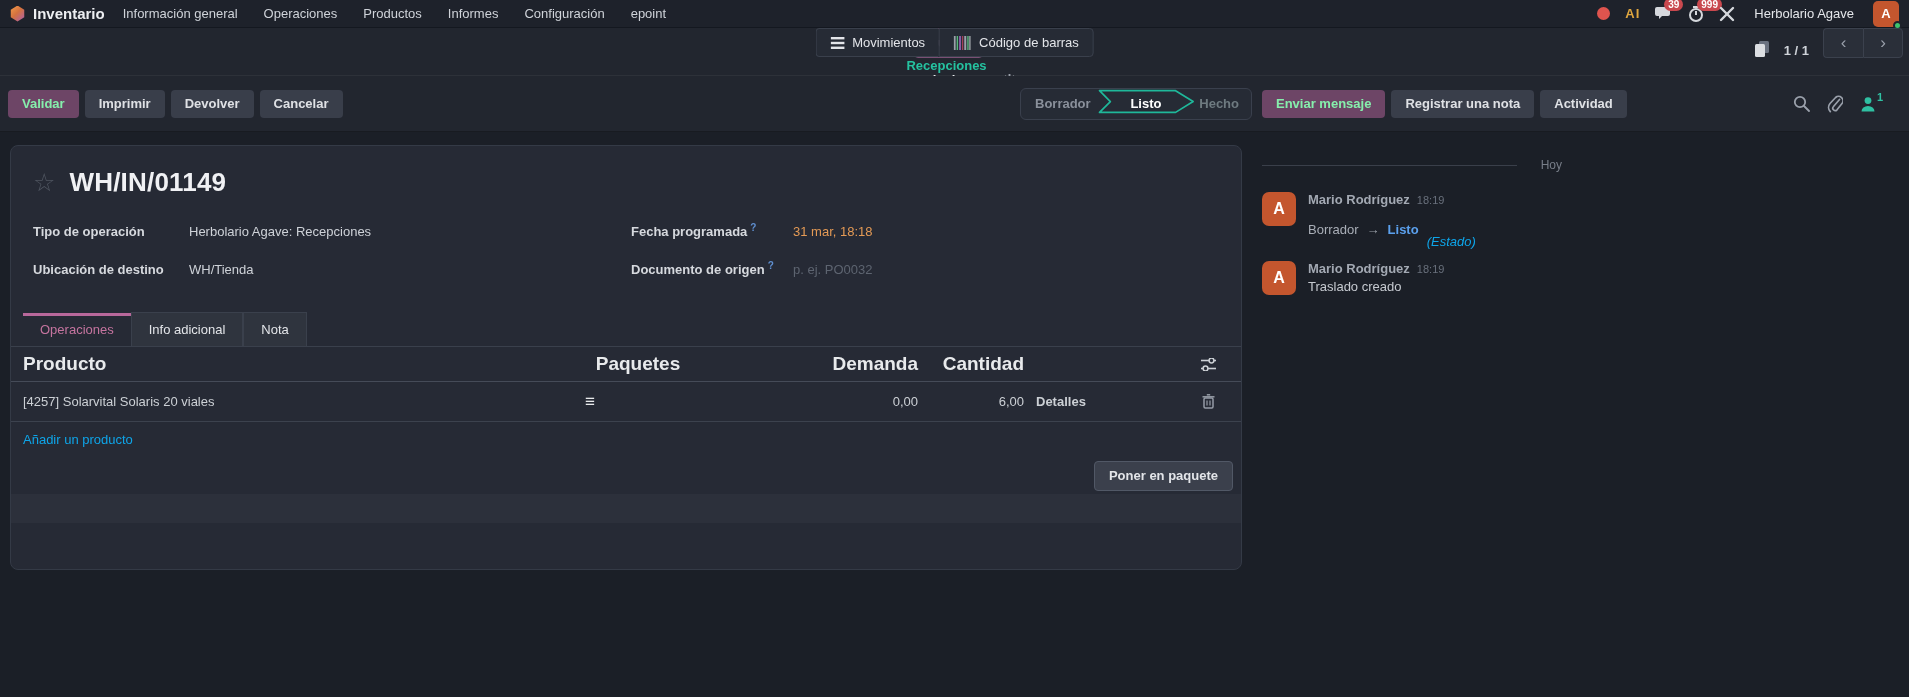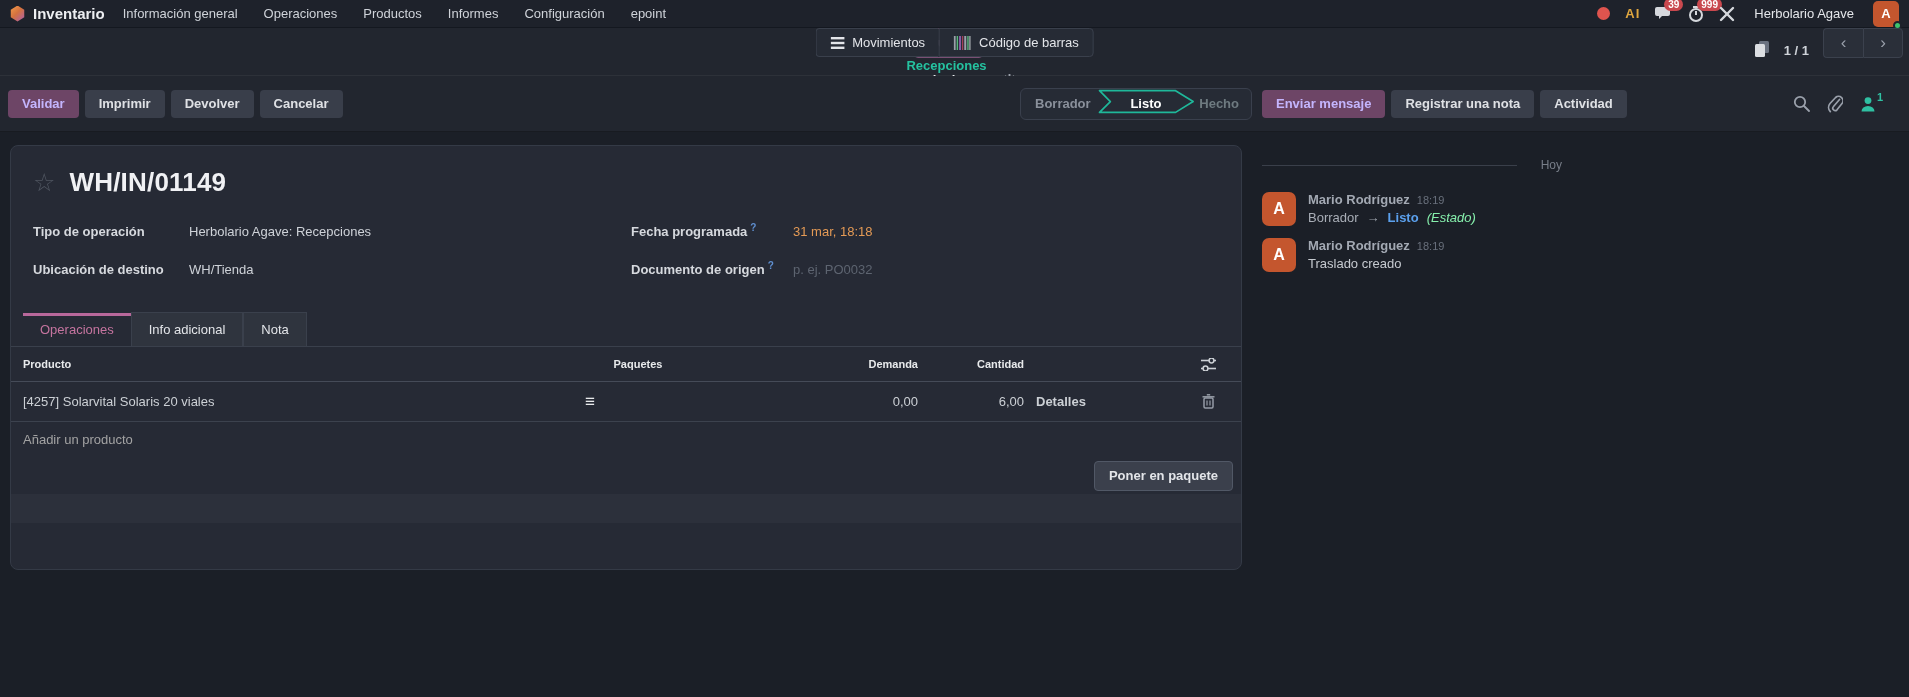--- a/index.html
+++ b/index.html
@@ -46,21 +46,21 @@
   .pager-count { color:#cfd3d9; font-size:13px; font-weight:bold; }
   .pager-nav { display:flex; }
   .pg-btn { width:40px; height:30px; background:#2a2f39; border:1px solid #3b414d; color:#9aa0ab;
             font-size:17px; cursor:pointer; display:flex; align-items:center; justify-content:center; }
   .pg-btn:first-child { border-radius:4px 0 0 4px; border-right:none; }
   .pg-btn:last-child { border-radius:0 4px 4px 0; }
 
   
   .controlrow { position:relative; height:56px; background:#22262f; display:flex; align-items:center;
                 padding:0 8px; border-bottom:1px solid rgba(0,0,0,0.28); }
-  .btn-primary { background:#6d4566; color:#c4b5fd; margin-right:6px; }
+  .btn-primary { background:#6d4566; color:#86efac; margin-right:6px; }
   .btn-sec { background:#393e4a; color:#dfe1e5; margin-right:6px; }
   .statusbar { position:absolute; left:1020px; width:232px; height:32px; background:#262b35;
                border:1px solid #3a404d; border-radius:6px; display:flex; align-items:center; }
   .state { font-size:13px; font-weight:bold; }
   .state-muted { color:#8a909b; padding:0 14px; cursor:pointer; }
   .state-done { color:#6e7a80; padding:0 12px; cursor:pointer; }
   .state-active-wrap { position:relative; width:118px; height:30px; margin:0 -8px; cursor:pointer; }
   .state-active-wrap svg { position:absolute; inset:0; }
   .state-active-label { position:absolute; inset:0; display:flex; align-items:center; justify-content:center;
                         color:#ffffff; font-size:13px; font-weight:bold; }
@@ -88,49 +88,49 @@
   .teal { color:#25c2a0; }
 
   .tabs { display:flex; align-items:flex-end; margin-top:21px; border-bottom:1px solid #3a404c; height:38px; padding-left:12px; }
   .tab { font-size:13px; padding:9px 17px; cursor:pointer; }
   .tab-active { color:#c5749f; border-top:3px solid #b8689b; padding-top:6px; }
   .tab-idle { color:#e3e5e9; background:#2f343e; border:1px solid #3a404c; border-bottom:none; }
 
   .tgrid { display:grid; grid-template-columns:550px 130px 215px 106px 85px 1fr 42px;
            align-items:center; padding:0 12px; }
   .thead { height:35px; border-bottom:1px solid #454b58; }
-  .th { color:#e8eaec; font-size:11px; font-weight:bold; }
+  .th { color:#e8eaec; font-size:19px; font-weight:bold; }
   .th-c { text-align:center; } .th-r { text-align:right; }
   .trow { height:40px; border-bottom:1px solid #3c424e; }
   .td { color:#ccd0d5; font-size:13px; }
   .td-r { text-align:right; }
   .hamburger { color:#e8eaec; font-size:17px; font-weight:bold; padding-left:12px; cursor:grab; }
   .details-link { padding-left:12px; font-weight:bold; cursor:pointer; }
   .row-link { cursor:pointer; }
   .addrow { height:36px; display:flex; align-items:center; padding:0 12px; border-bottom:1px solid #3c424e00; }
-  .add-link { color:#a3a3a3; font-size:13px; cursor:pointer; }
+  .add-link { color:#0ea5e9; font-size:13px; cursor:pointer; }
   .btnrow { height:36px; display:flex; align-items:center; justify-content:flex-end; padding-right:8px; }
   .btn-pack { background:#3b404c; border:1px solid #515866; color:#e3e5e9; }
   .stripe { height:29px; background:#2c303b; }
 
   
   .chatter { flex:1; padding:26px 20px 0 20px; }
   .divider { display:flex; align-items:center; width:300px; gap:24px; margin-bottom:20px; }
   .divider-line { flex:1; height:1px; background:#3a3f4a; }
   .divider-label { color:#787e89; font-size:12px; }
   .msg { display:flex; gap:12px; margin-bottom:12px; }
   .msg-avatar { width:34px; height:34px; border-radius:7px; background:#c4562e; color:#fff; font-size:16px;
                 font-weight:bold; display:flex; align-items:center; justify-content:center; flex-shrink:0; }
   .msg-head { display:flex; align-items:baseline; gap:7px; }
   .msg-author { color:#a3a9b3; font-size:13px; font-weight:bold; }
   .msg-time { color:#69707c; font-size:11px; }
   .msg-body { margin-top:3px; font-size:13px; color:#a9aeb7; display:flex; gap:8px; align-items:center; }
   .state-arrow { color:#9aa0a8; }
   .state-to { color:#5ba0ed; font-weight:bold; }
-  .state-suffix { color:#86efac; font-style:italic; }
+  .state-suffix { color:#0ea5e9; font-style:italic;margin-top:24px; }
   .msg-plain { color:#c6cad0; }
   svg { display:block; }
 </style>
 </head>
 <body>
 
 <div class="screen">
 
   <header class="navbar">
     <div class="brand">

